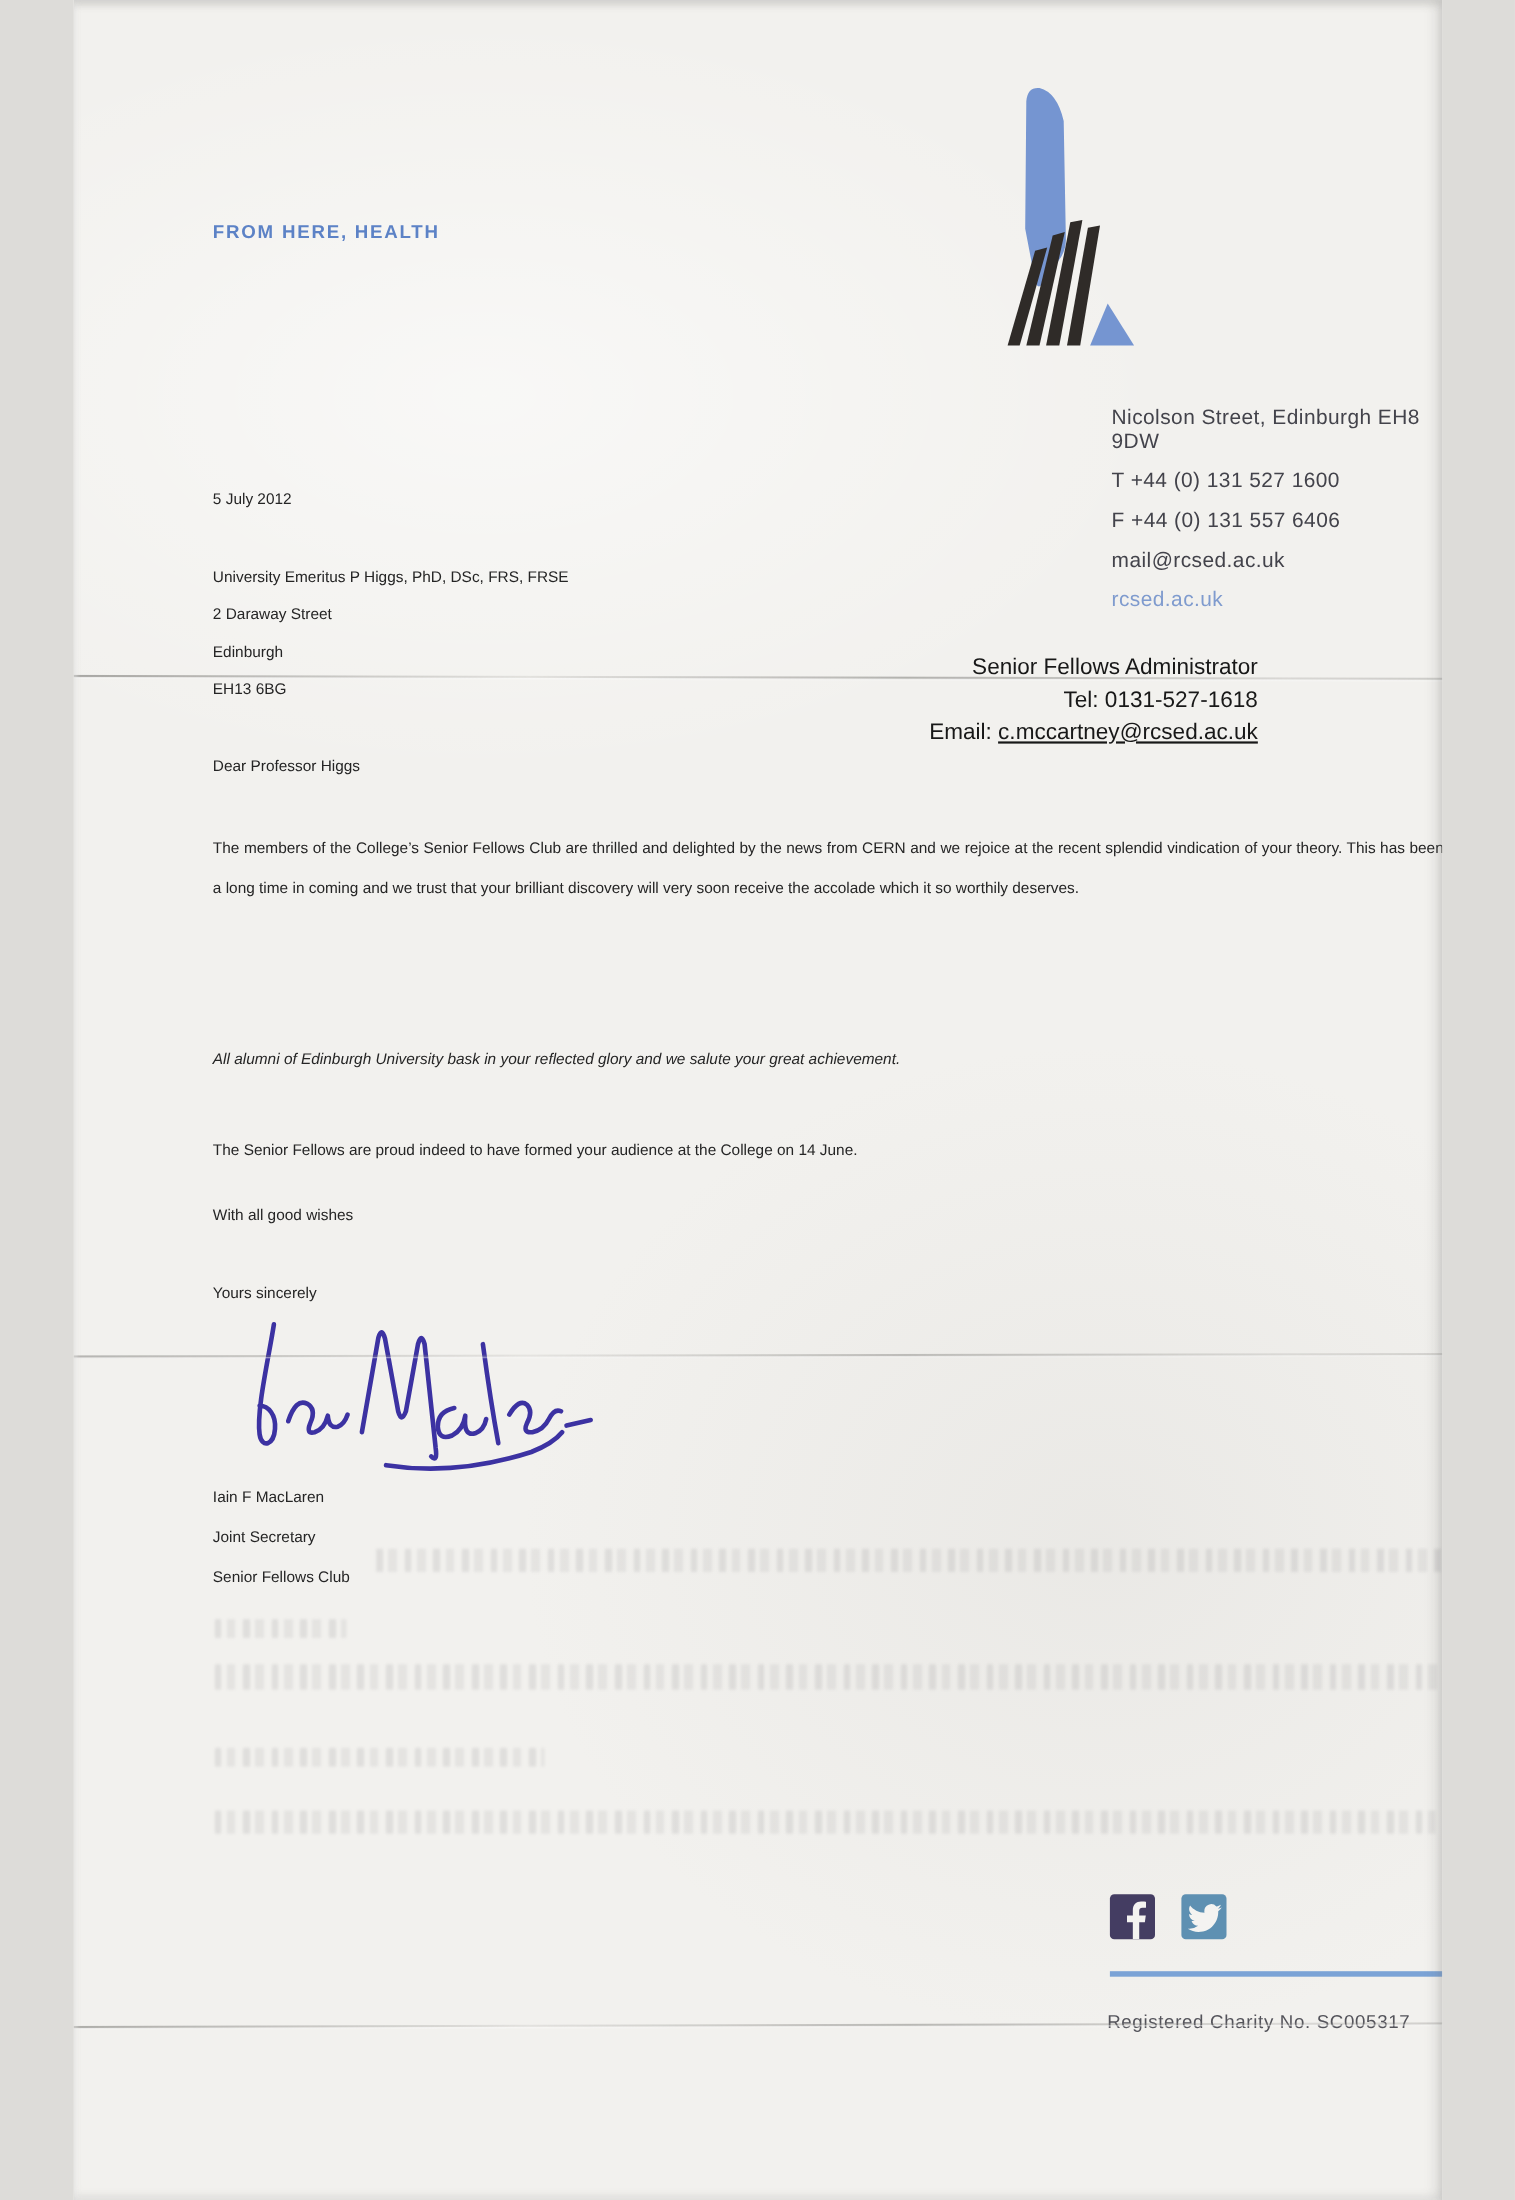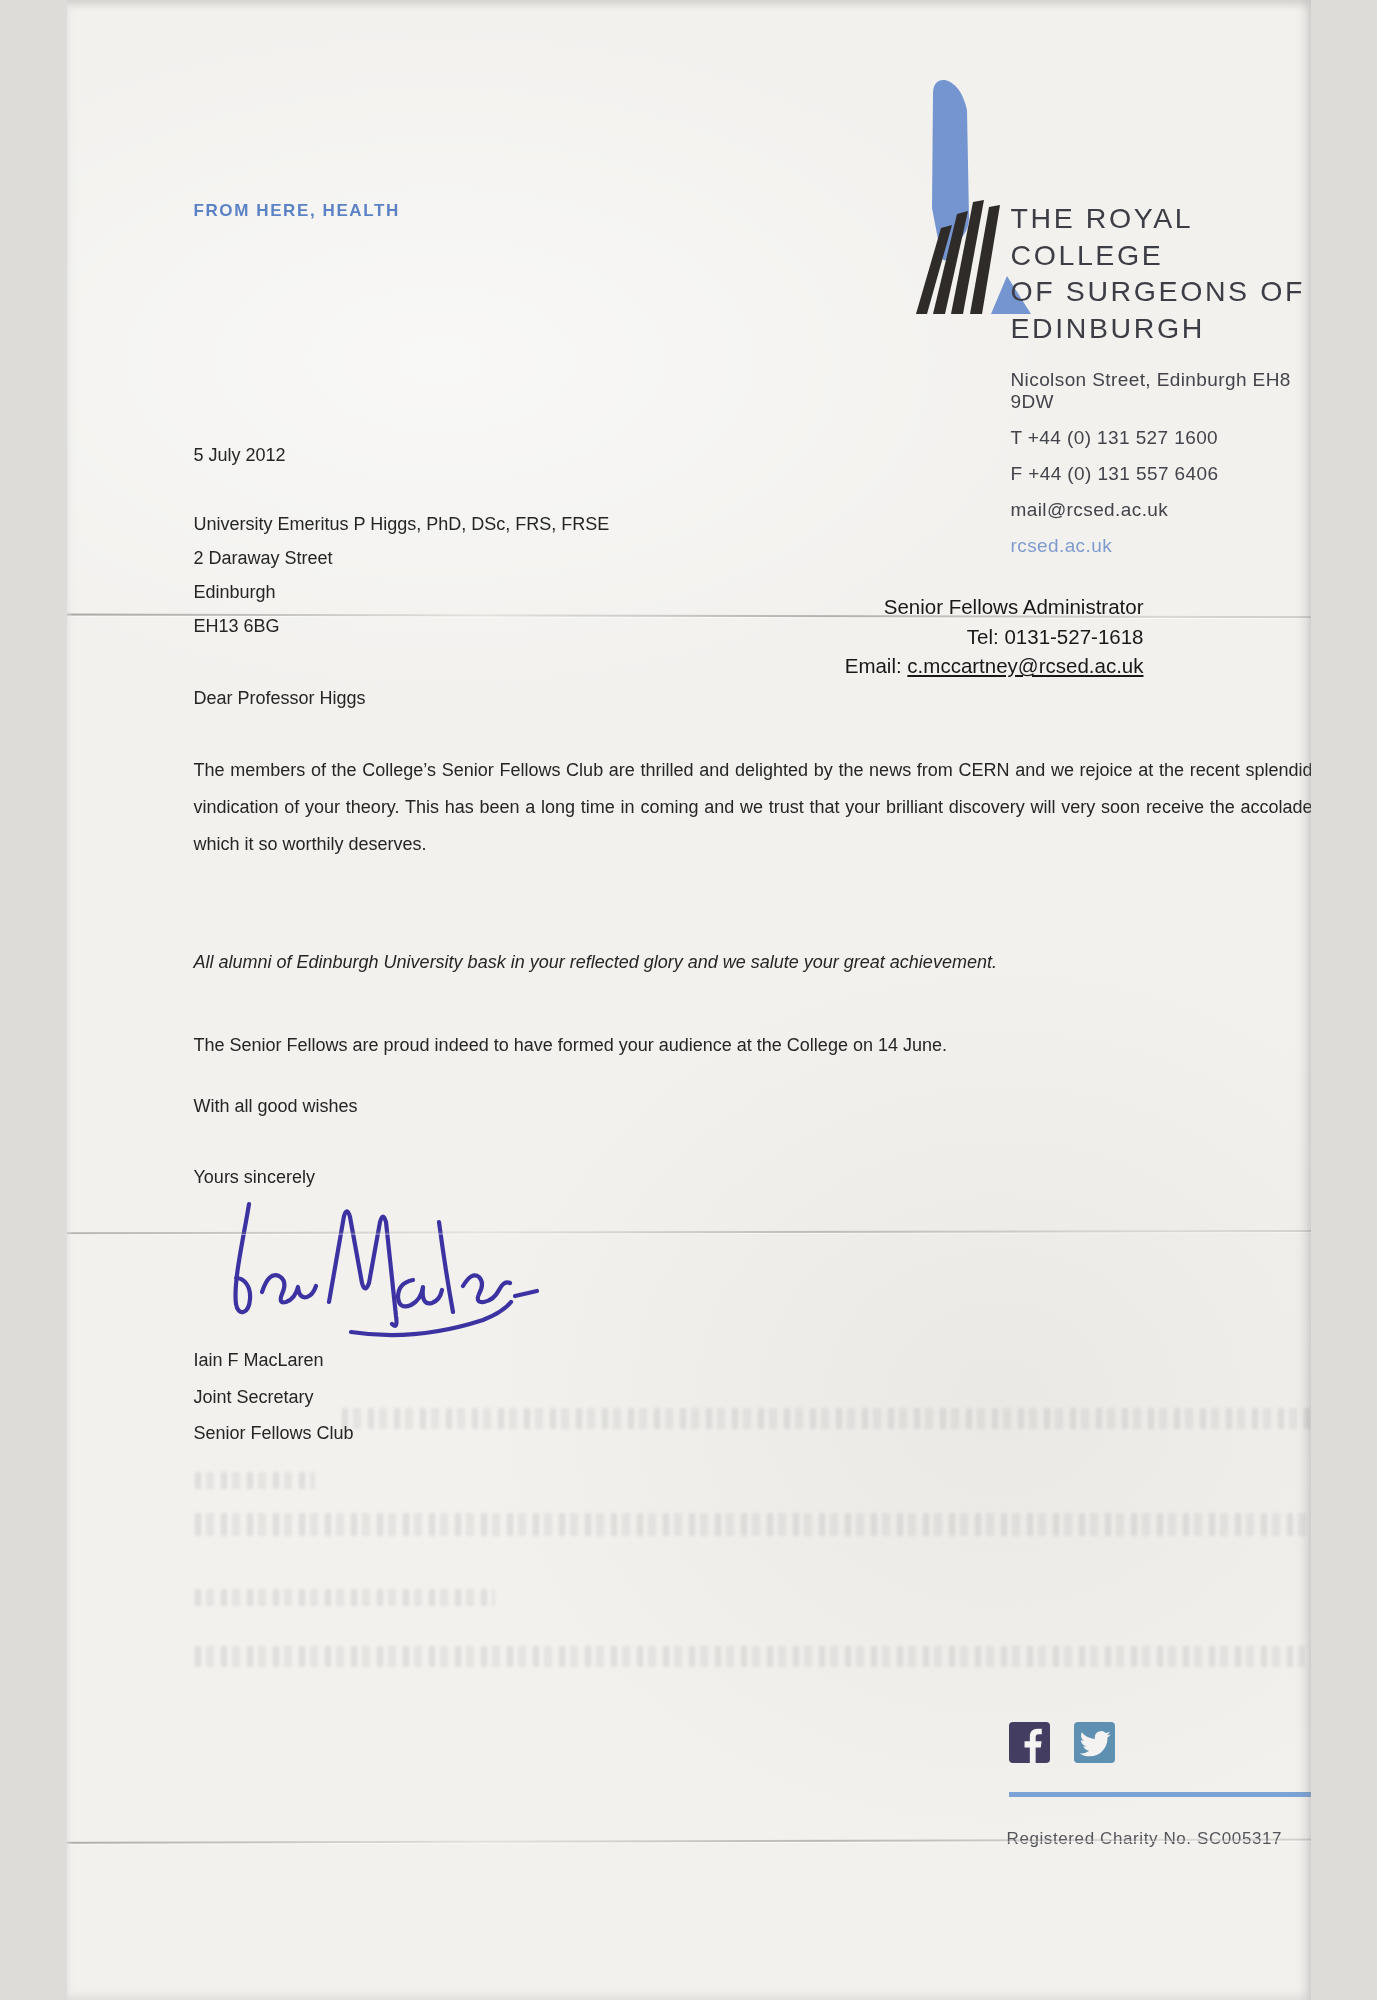--- a/index.html
+++ b/index.html
@@ -26,21 +26,21 @@
   .abs{position:absolute;}
   
   .tagline{left:127px;top:201px;font-size:17px;font-weight:700;letter-spacing:1.6px;color:#5c82c6;}
   .orgname{left:944px;top:200px;font-size:28.5px;line-height:36.5px;letter-spacing:2.6px;color:#3d3d45;font-weight:400;}
   .contact{left:944px;top:369px;font-size:19px;color:#43434b;}
   .contact div{margin-bottom:14px;letter-spacing:0.4px;}
   .contact .web{color:#7f9bce;}
   .adminblock{right:167px;top:592px;text-align:right;font-size:20.5px;line-height:29.5px;color:#181818;}
   .adminblock .u{text-decoration:underline;}
   
-  .ltr{left:127px;font-size:18px;color:#252525;}
+  .ltr{left:127px;font-size:14px;color:#252525;}
   .recipient{line-height:34px;}
   .para{width:1119px;text-align:justify;text-align-last:left;line-height:37px;}
   .signatory{line-height:36.5px;}
   
   .soc{width:41px;height:41px;border-radius:4px;}
   .fb{left:942px;top:1722px;background:#443d62;}
   .tw{left:1007px;top:1722px;background:#5e90b2;}
   .soc svg{display:block;width:41px;height:41px;}
   .rule{left:942px;top:1792px;width:404px;height:5px;background:#7ba3d6;}
   .charity{left:940px;top:1829px;font-size:17px;letter-spacing:0.6px;color:#53535a;}
@@ -74,25 +74,20 @@
         <path d="M62,152 L73,149 L48,238 L37,238 Z"></path>
         <path d="M78,138 L89,135 L66,238 L54,238 Z"></path>
         <path d="M94,126 L105,124 L84,238 L72,238 Z"></path>
         <path d="M110,131 L121,129 L103,238 L91,238 Z"></path>
       </g>
 
       <path d="M112,238 L152,238 L128,200 Z" fill="#7595d1"></path>
     </svg>
   </div>
 
-  <div class="abs orgname">
-    <div>THE ROYAL COLLEGE</div>
-    <div>OF SURGEONS OF</div>
-    <div>EDINBURGH</div>
-  </div>
 
   <div class="abs contact">
     <div>Nicolson Street, Edinburgh EH8 9DW</div>
     <div>T +44 (0) 131 527 1600</div>
     <div>F +44 (0) 131 557 6406</div>
     <div>mail@rcsed.ac.uk</div>
     <div class="web">rcsed.ac.uk</div>
   </div>
 
   <div class="abs adminblock">

